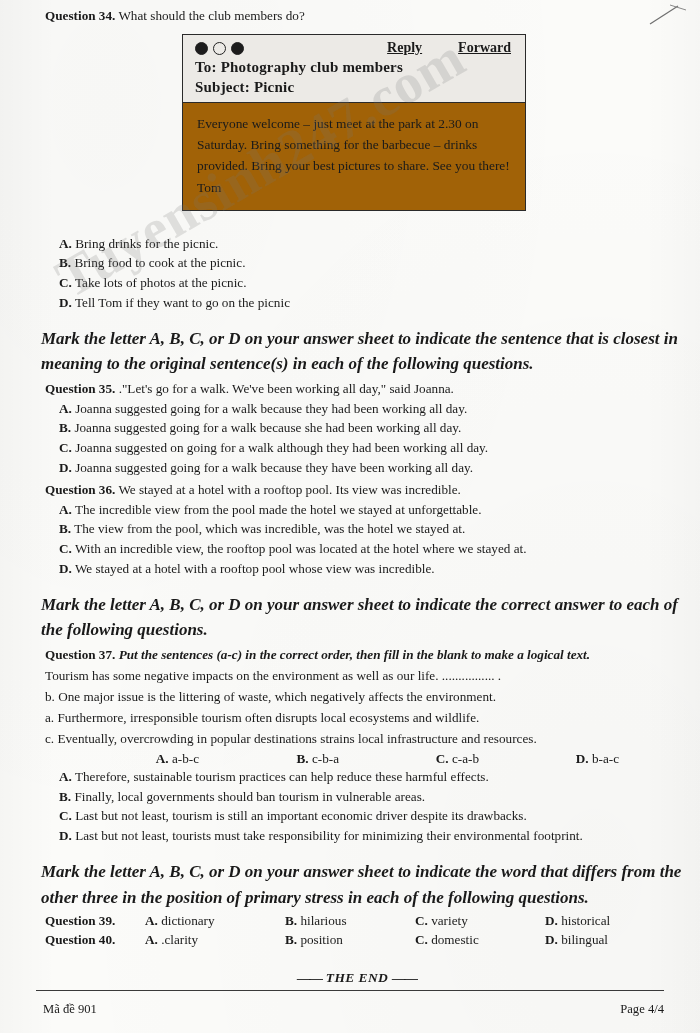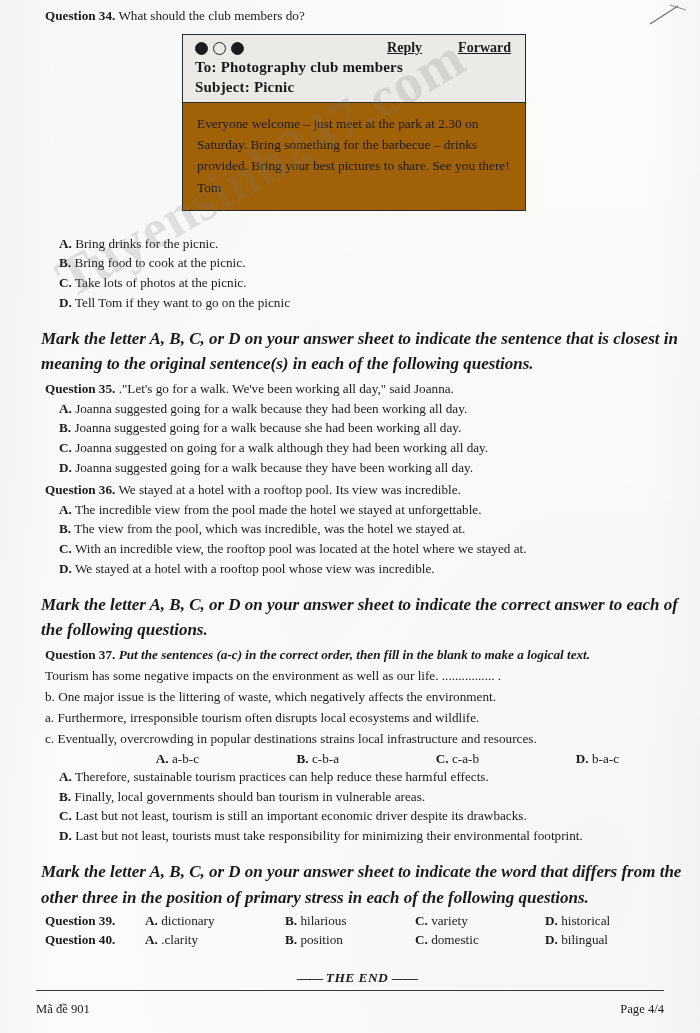--- a/index.html
+++ b/index.html
@@ -199,21 +199,21 @@
   
   .footer-rule {
     position: absolute;
     left: 36px;
     right: 36px;
     bottom: 42px;
     border-top: 1.2px solid #3a3a3a;
   }
   .footer {
     position: absolute;
-    left: 36px;
+    left: 43px;
     right: 36px;
     bottom: 16px;
     display: flex;
     justify-content: space-between;
     font-size: 12.6px;
   }
 </style>
 </head>
 <body>
 

